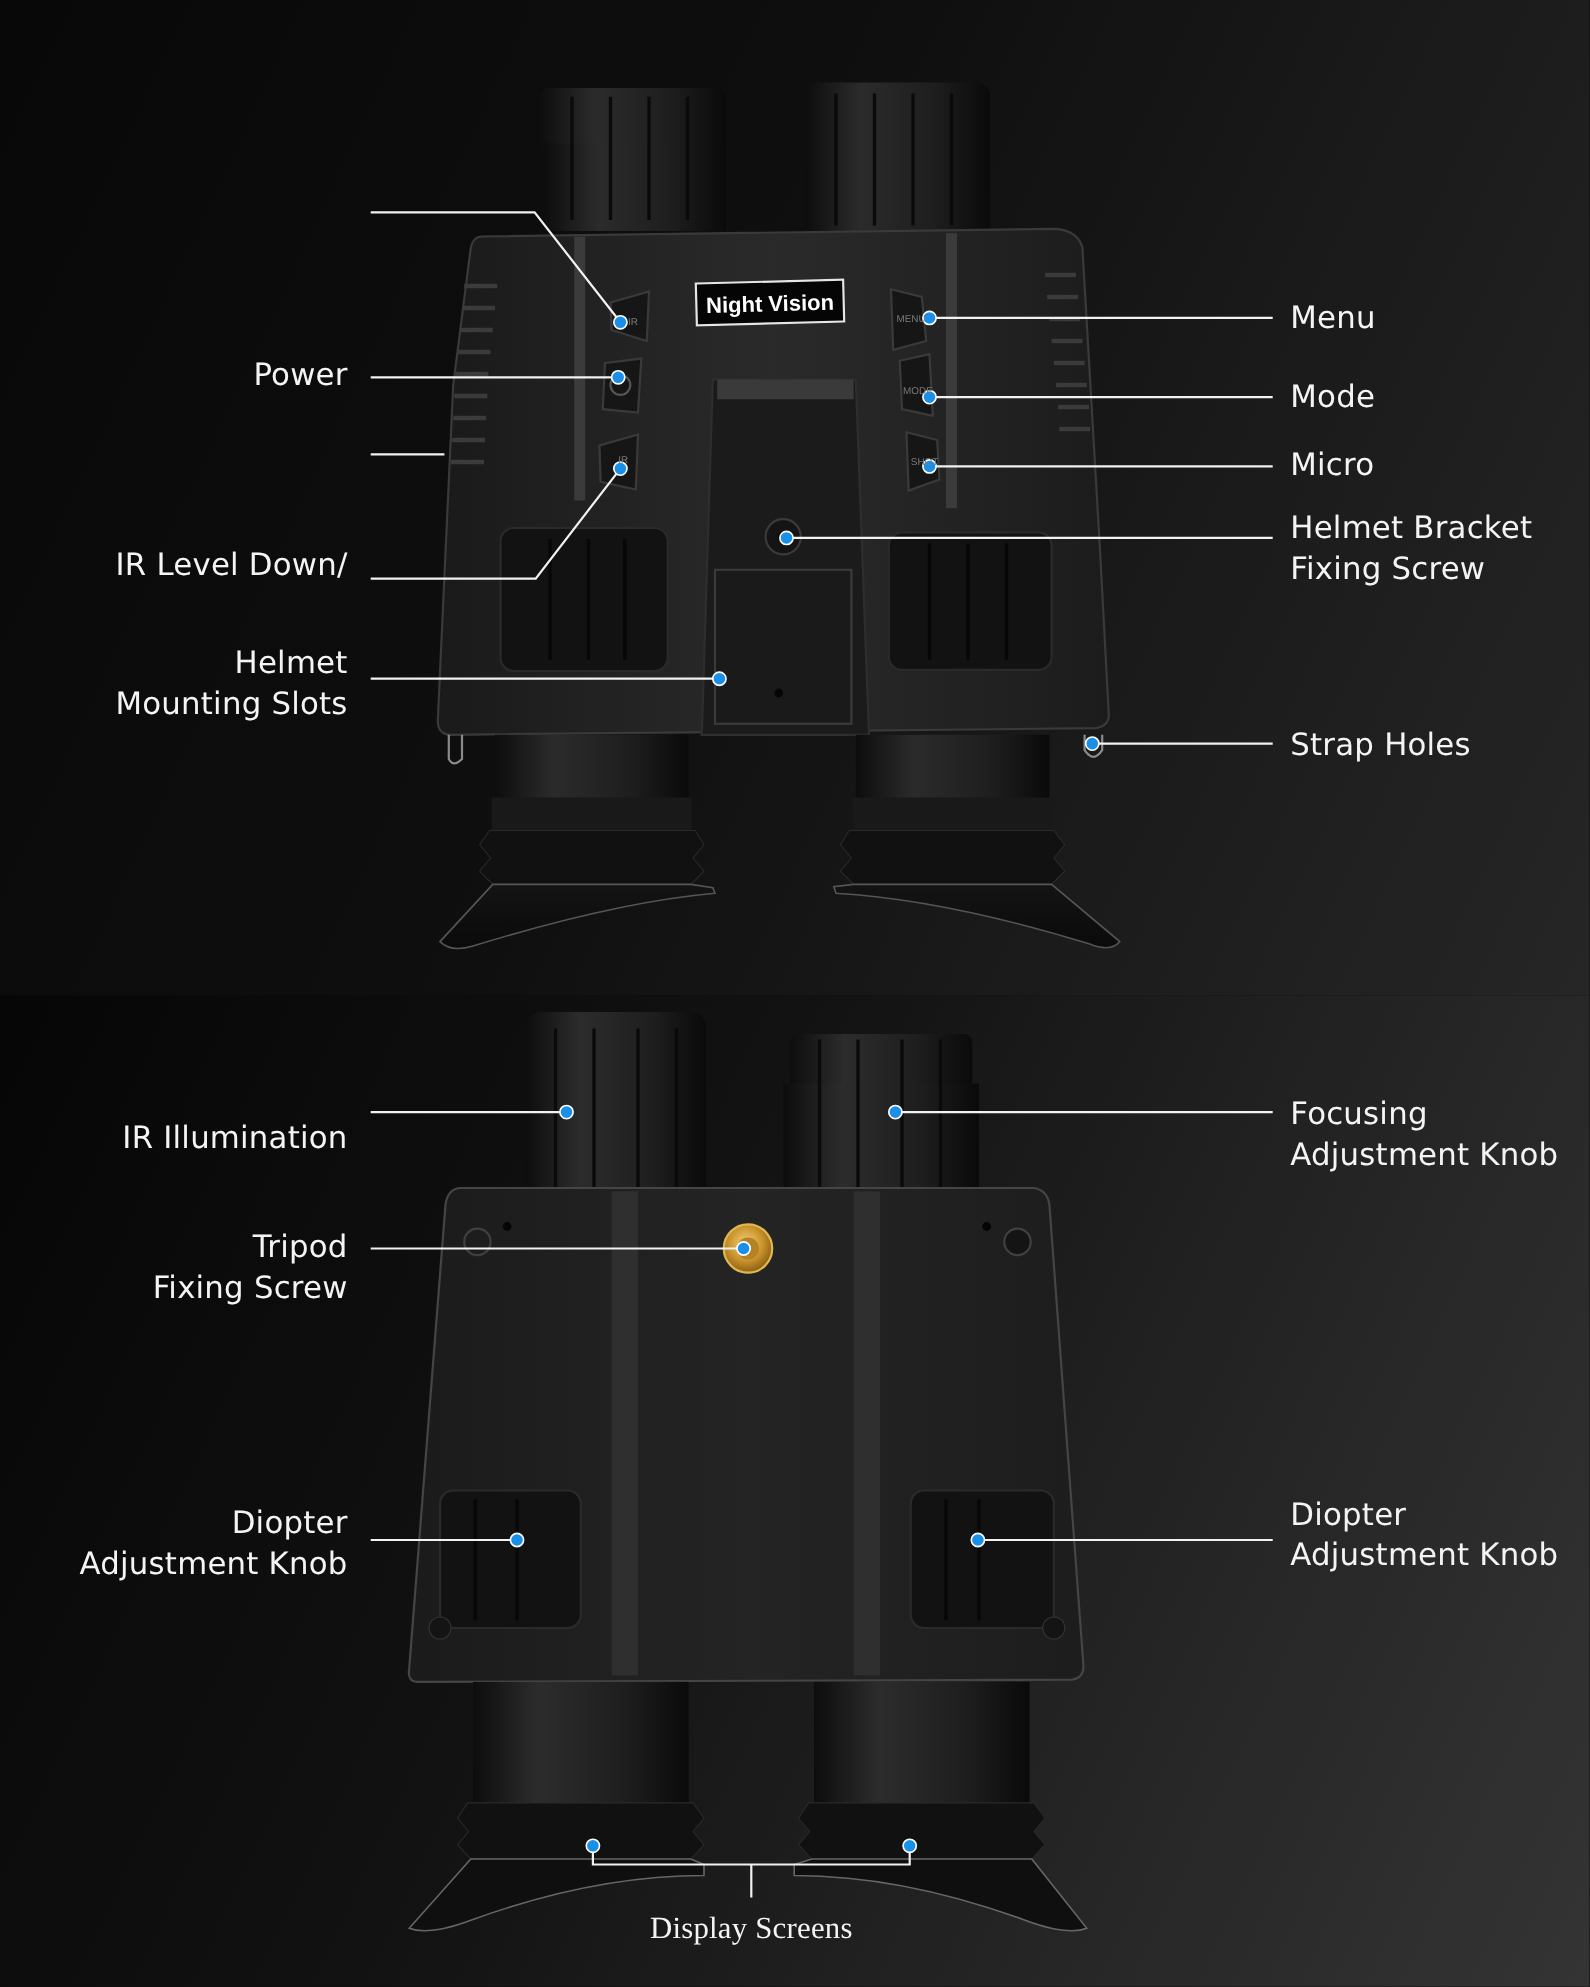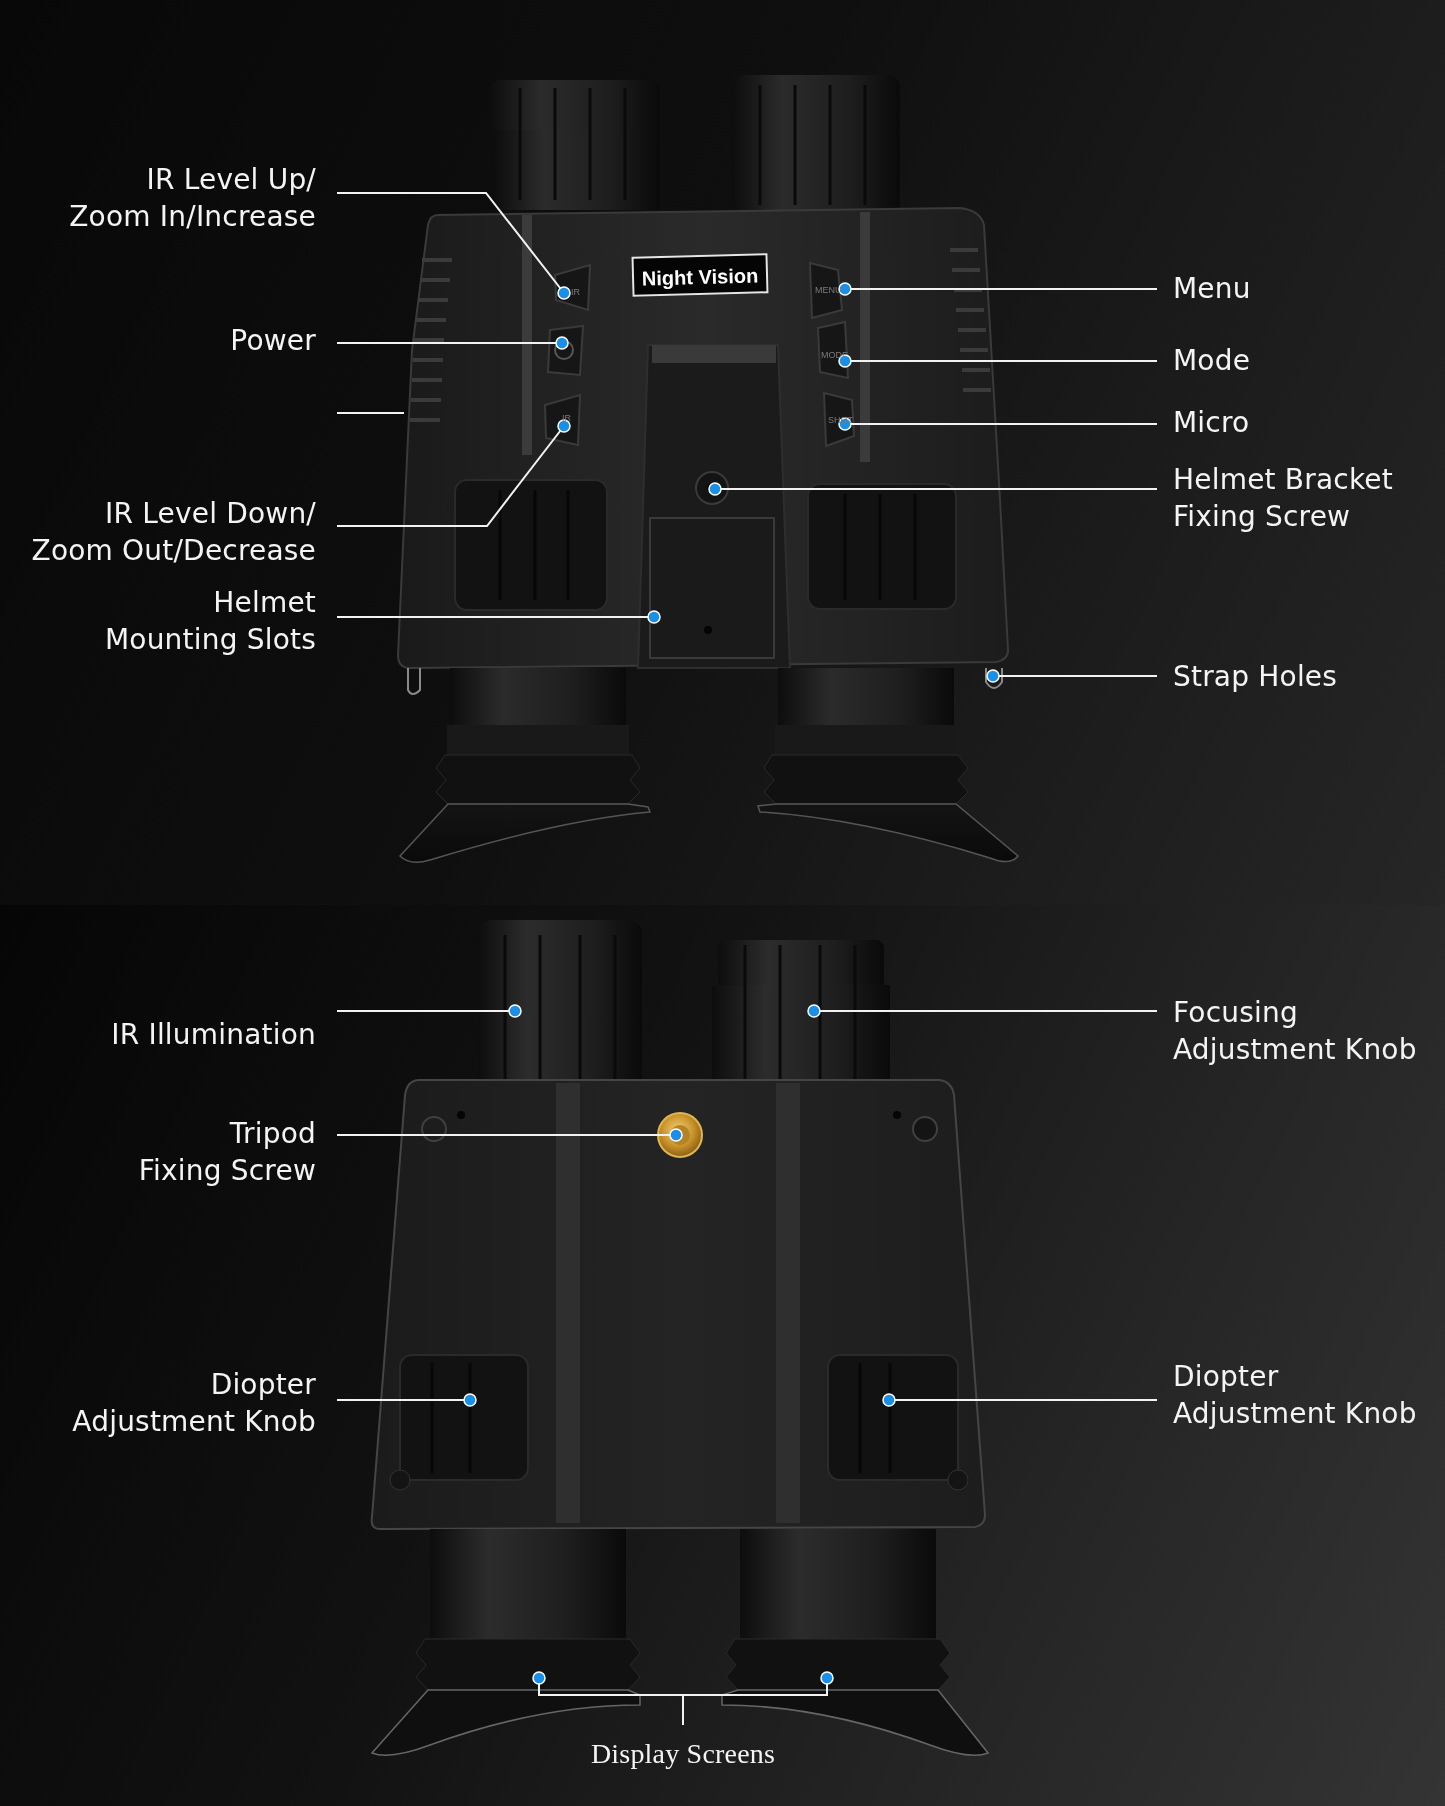--- a/index.html
+++ b/index.html
@@ -153,30 +153,25 @@
     </g>
   </svg>
 
   <div class="nv-badge">Night Vision</div>
   <span class="btn-label" style="left:571px;top:287px;">IR</span>
   <span class="btn-label" style="left:562px;top:413px;">IR</span>
   <span class="btn-label" style="left:815px;top:285px;">MENU</span>
   <span class="btn-label" style="left:821px;top:350px;">MODE</span>
   <span class="btn-label" style="left:828px;top:415px;">SHOT</span>
 
-  <div class="label right" style="right:1129px;top:161px;">
-    <span>IR Level Up/</span>
-      <span>Zoom In/Increase</span>
-  </div>
   <div class="label right" style="right:1129px;top:322px;">
     <span>Power</span>
   </div>
   <div class="label right" style="right:1129px;top:495px;">
     <span>IR Level Down/</span>
-      <span>Zoom Out/Decrease</span>
   </div>
   <div class="label right" style="right:1129px;top:584px;">
     <span>Helmet</span>
       <span>Mounting Slots</span>
   </div>
 
   <div class="label left" style="left:1173px;top:270px;">
     <span>Menu</span>
   </div>
   <div class="label left" style="left:1173px;top:342px;">

